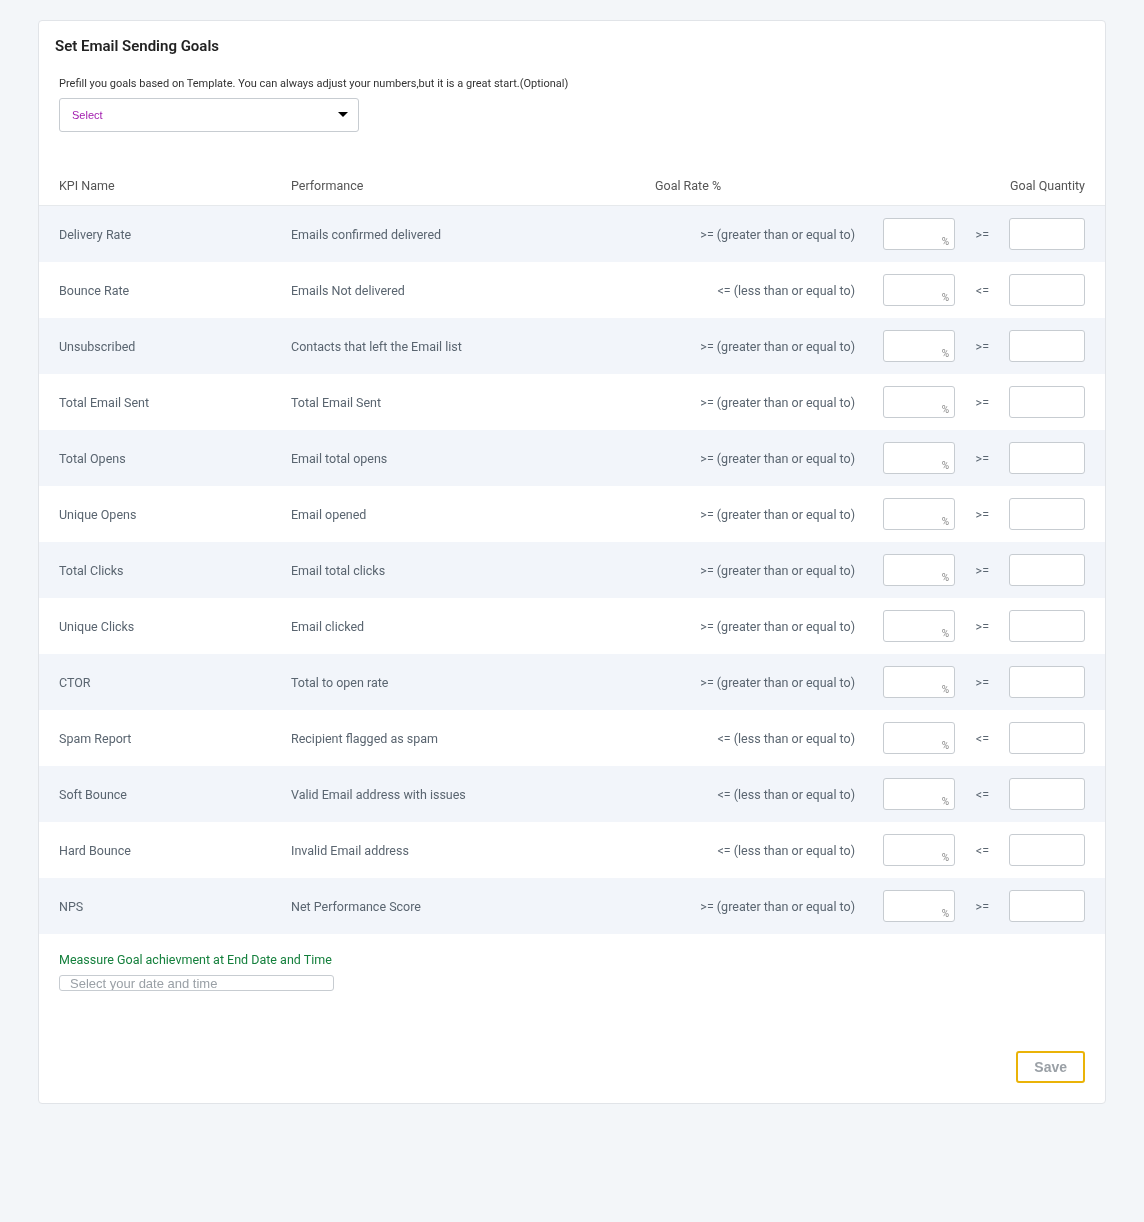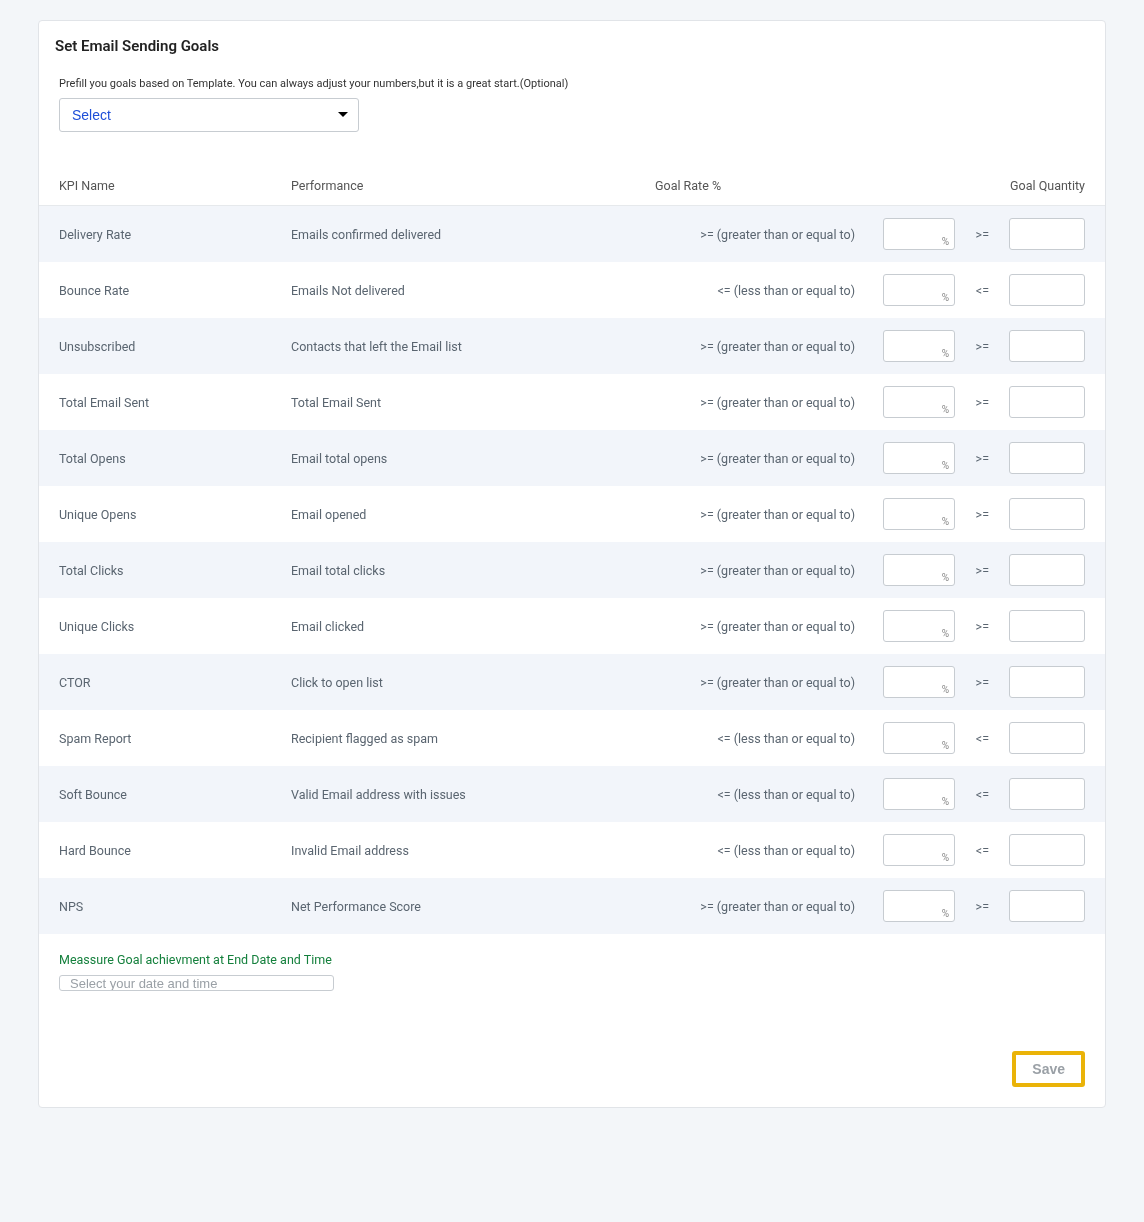--- a/index.html
+++ b/index.html
@@ -37,22 +37,22 @@
     position: relative;
     width: 300px;
   }
   .select-input {
     width: 100%;
     height: 34px;
     border: 1px solid #c7ccd1;
     border-radius: 3px;
     background: #fff;
     padding: 0 32px 0 12px;
-    font-size: 14px;
-    color: #1d4ed8;
+    font-size: 11px;
+    color: #a21caf;
     appearance: none;
     -webkit-appearance: none;
     cursor: pointer;
     text-align: left;
   }
   .select-caret {
     position: absolute;
     right: 10px;
     top: 50%;
     transform: translateY(-50%);
@@ -152,21 +152,21 @@
     color: #333;
   }
   .date-input::placeholder { color: #9aa0a6; }
 
   .footer {
     display: flex;
     justify-content: flex-end;
     padding: 50px 20px 4px 20px;
   }
   .save-btn {
-    border: 4px solid #eab308;
+    border: 2px solid #eab308;
     background: #fff;
     color: #9aa0a6;
     font-weight: 600;
     font-size: 14px;
     padding: 6px 16px;
     border-radius: 3px;
     cursor: pointer;
   }
 </style>
 </head>
@@ -288,21 +288,21 @@
             <div class="col-rate">
               <div class="pct-input-wrap"><input class="pct-input" style=""><span class="pct-suffix">%</span></div>
             </div>
             <div class="col-op2">&gt;=</div>
             <div class="col-qty">
               <input class="qty-input" style="">
             </div>
           </div>
           <div class="kpi-row alt">
             <div class="col-name">CTOR</div>
-            <div class="col-desc">Click to open list</div>
+            <div class="col-desc">Total to open rate</div>
             <div class="col-op-label">&gt;= (greater than or equal to)</div>
             <div class="col-rate">
               <div class="pct-input-wrap"><input class="pct-input" style=""><span class="pct-suffix">%</span></div>
             </div>
             <div class="col-op2">&gt;=</div>
             <div class="col-qty">
               <input class="qty-input" style="">
             </div>
           </div>
           <div class="kpi-row">

